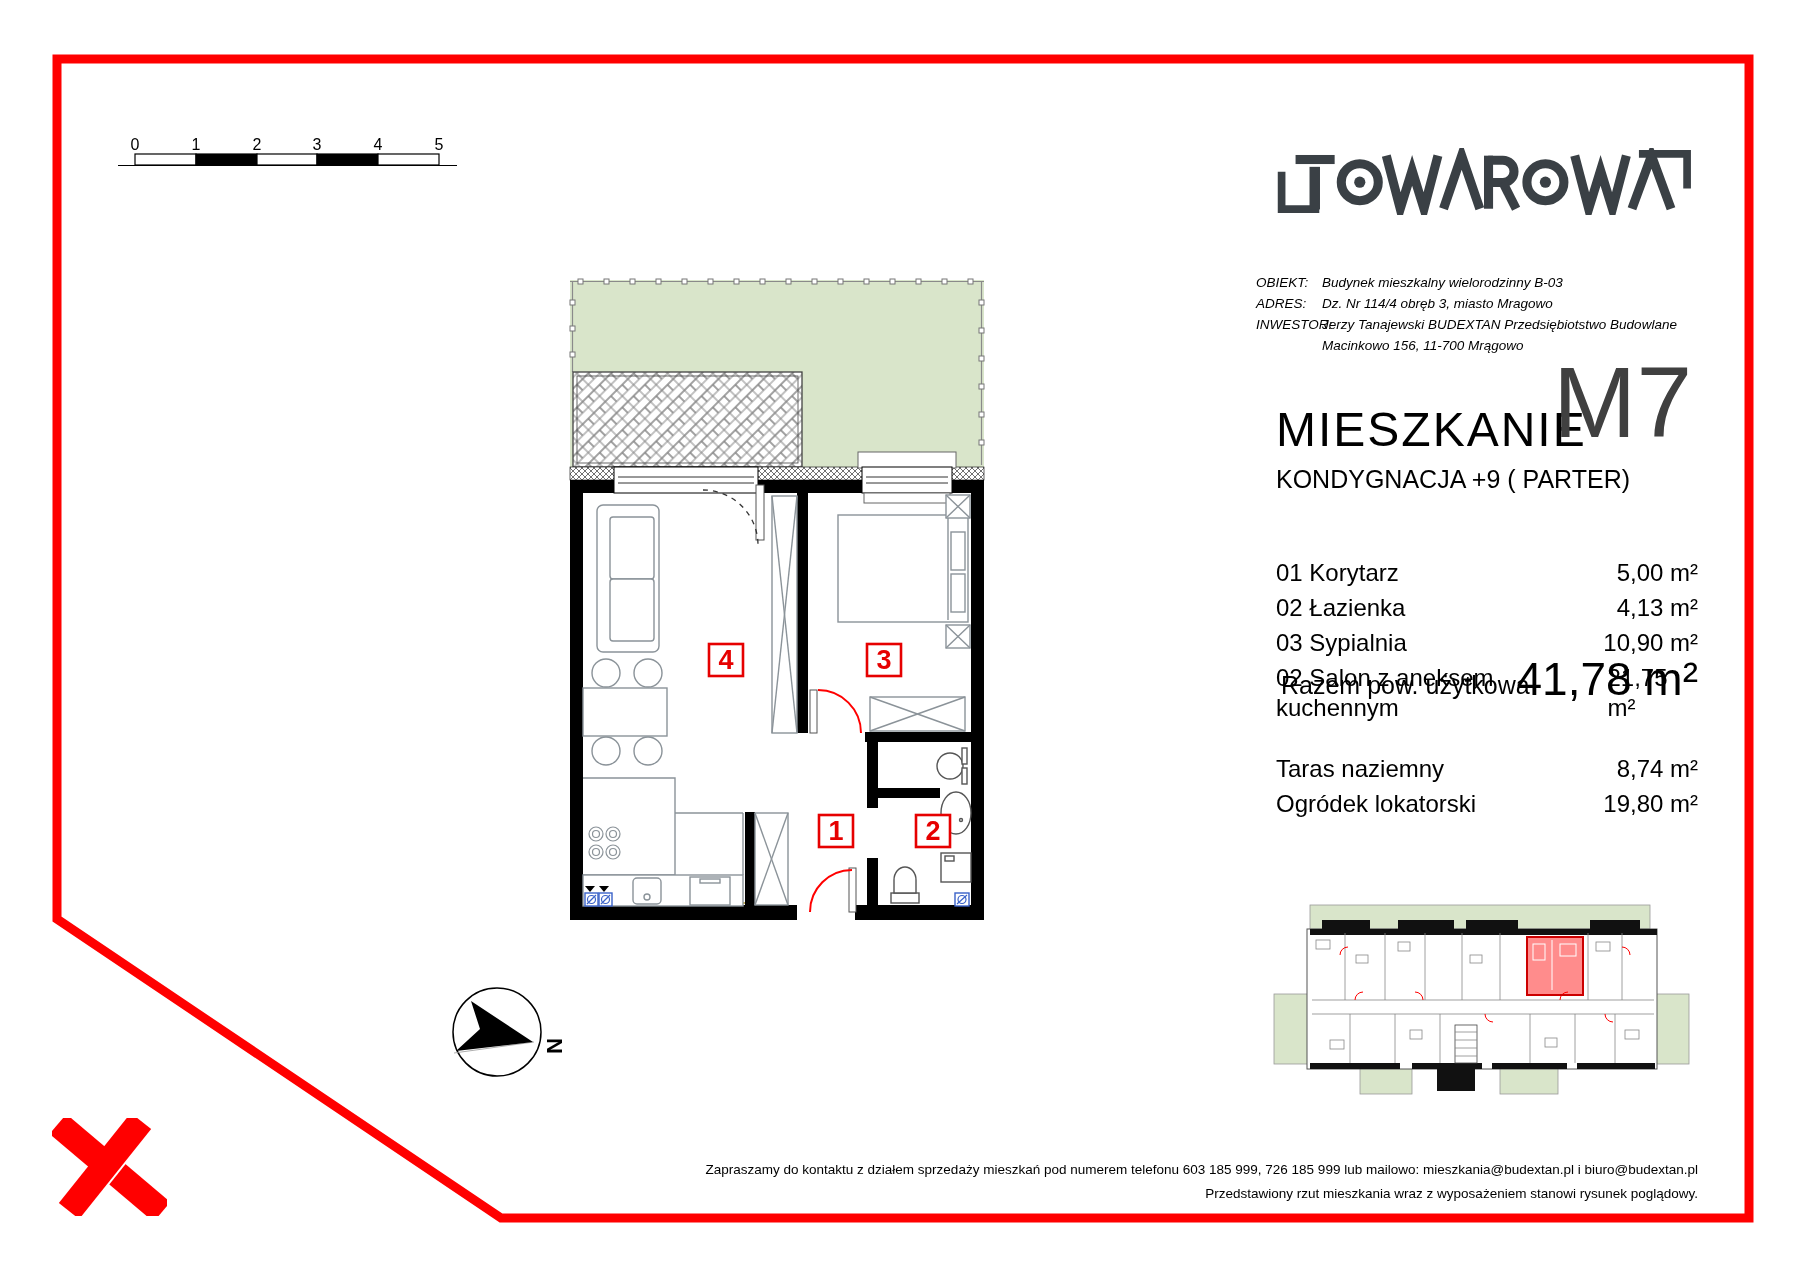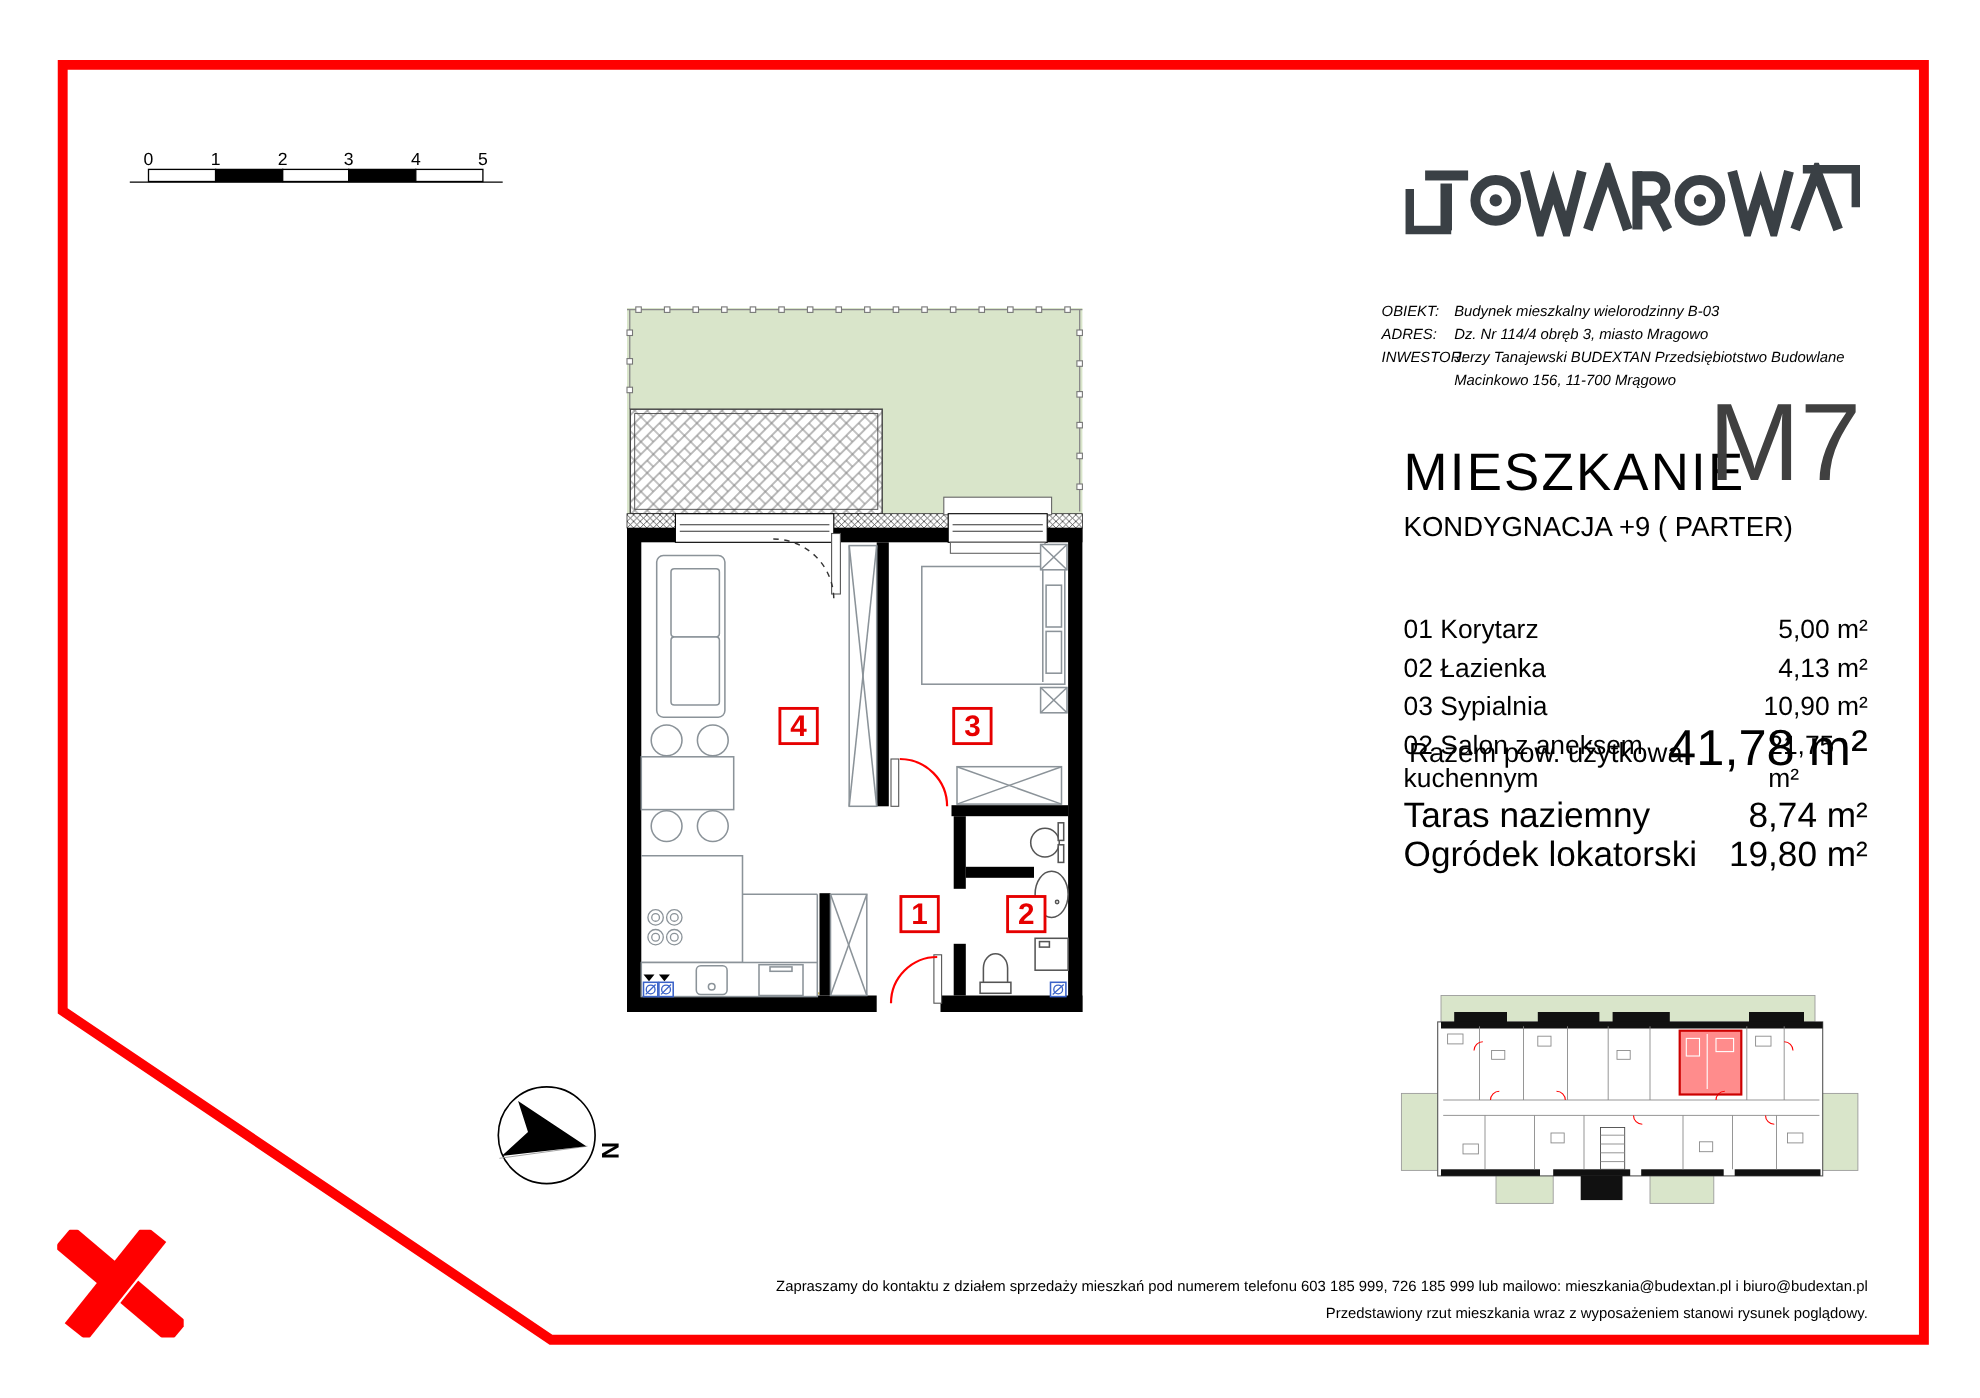--- a/index.html
+++ b/index.html
@@ -12,21 +12,21 @@
   .info-row{display:flex;font-style:italic;}
   .info-label{width:66px;flex:0 0 66px;}
   .info-value{width:392px;}
   .title-mieszkanie{left:1276px;top:406px;font-size:48px;letter-spacing:2px;line-height:1;}
   .title-m7{right:108px;top:352px;font-size:100px;line-height:1;color:#404040;font-weight:400;}
   .subtitle{left:1276px;top:467px;font-size:25px;line-height:1;}
   .rooms{left:1276px;top:514px;width:422px;font-size:24px;margin-top:44px;}
   .room-row{display:flex;justify-content:space-between;height:35px;line-height:30px;}
   .summary-label{left:1281px;top:673px;font-size:25px;line-height:1;}
   .summary-value{right:102px;top:656px;font-size:46px;line-height:1;text-align:right;}
-  .outdoor{left:1276px;top:725px;width:422px;font-size:32px;}
+  .outdoor{left:1276px;top:753px;width:422px;font-size:24px;}
   .outdoor-row{display:flex;justify-content:space-between;height:35px;line-height:32px;}
   .footer{right:102px;top:1158px;width:1120px;text-align:right;font-size:13.5px;line-height:24px;}
   .sr{position:absolute;width:1px;height:1px;overflow:hidden;clip:rect(0 0 0 0);}
 </style>
 </head>
 <body>
 
 <svg class="abs" style="left:0;top:0;" width="1800" height="1271" viewBox="0 0 1800 1271">
   <path d="M57,919 L57,59 L1749,59 L1749,1218 L501,1218 Z" fill="none" stroke="#ff0000" stroke-width="9"></path>
 </svg>

